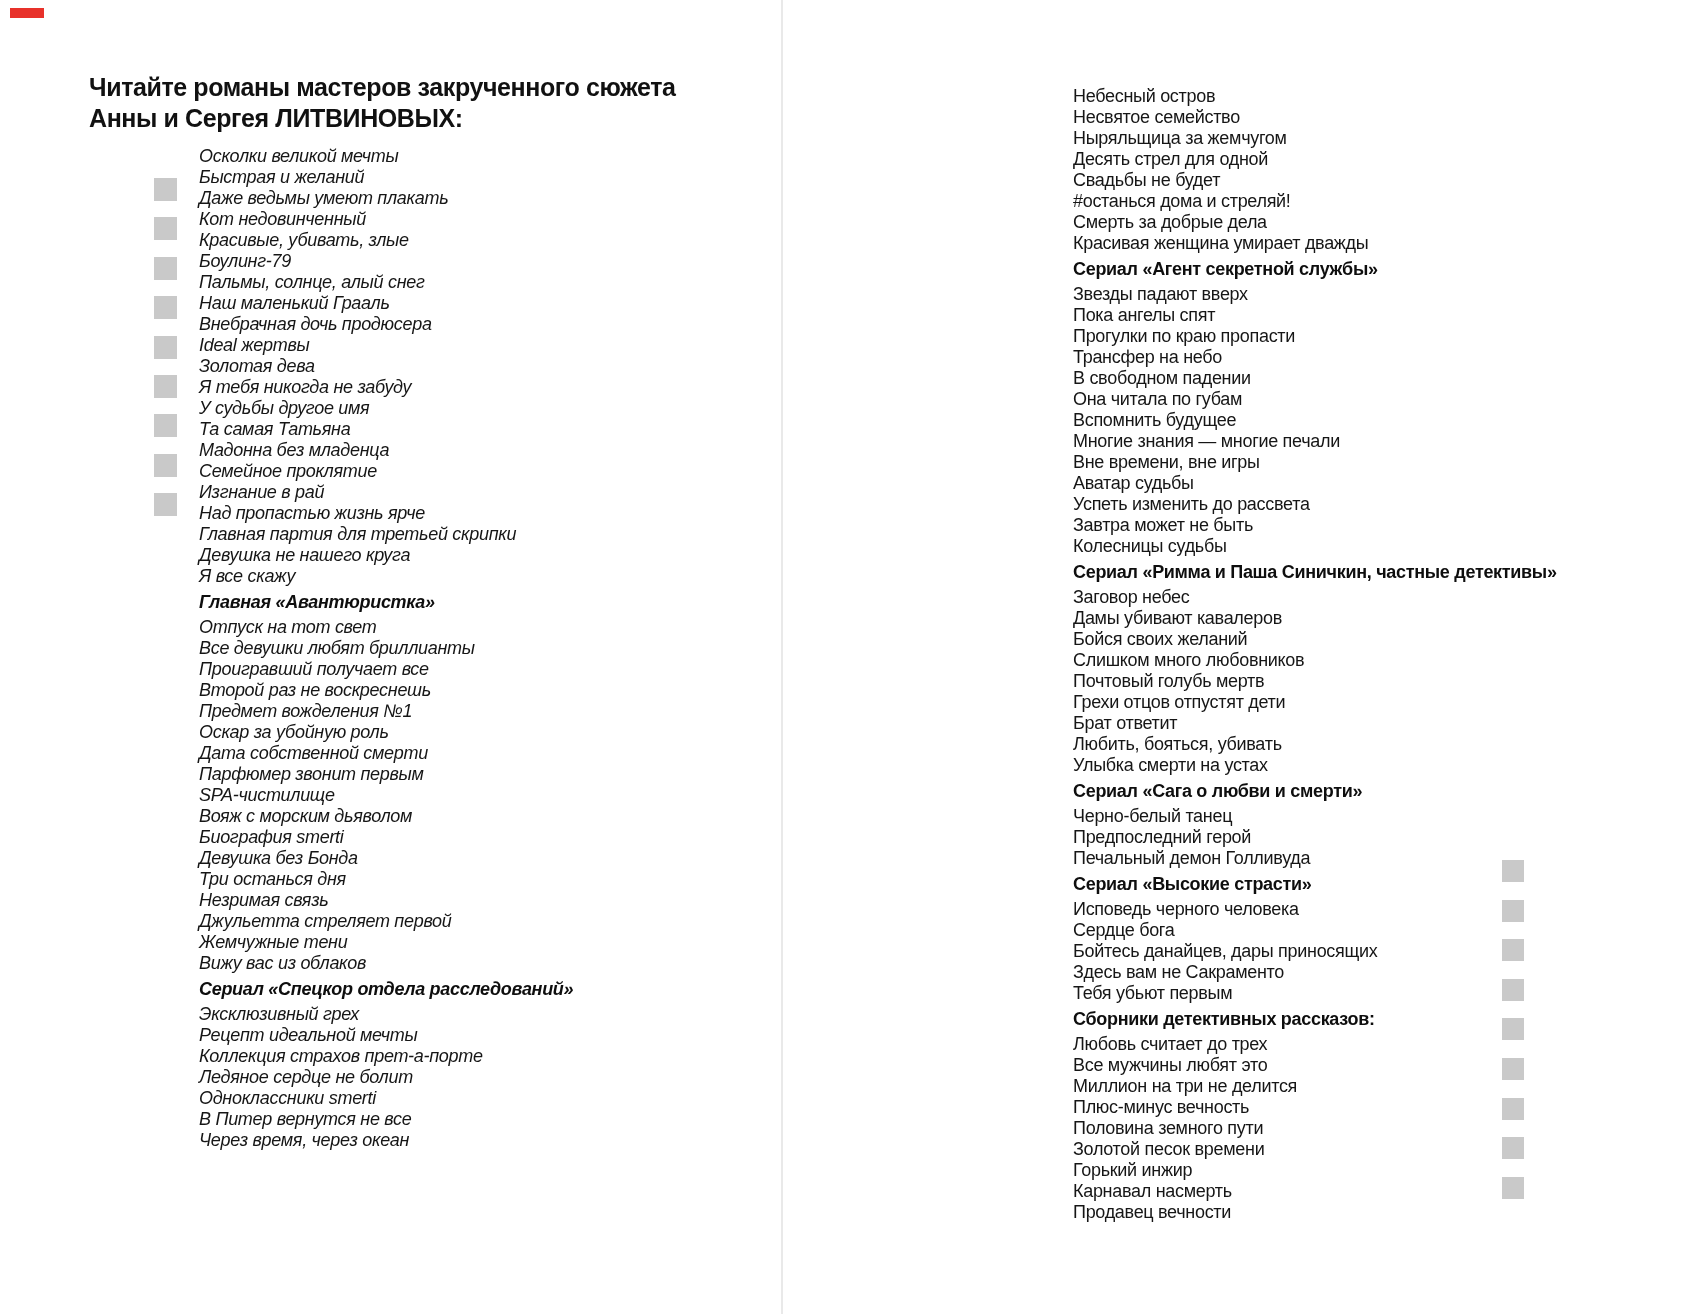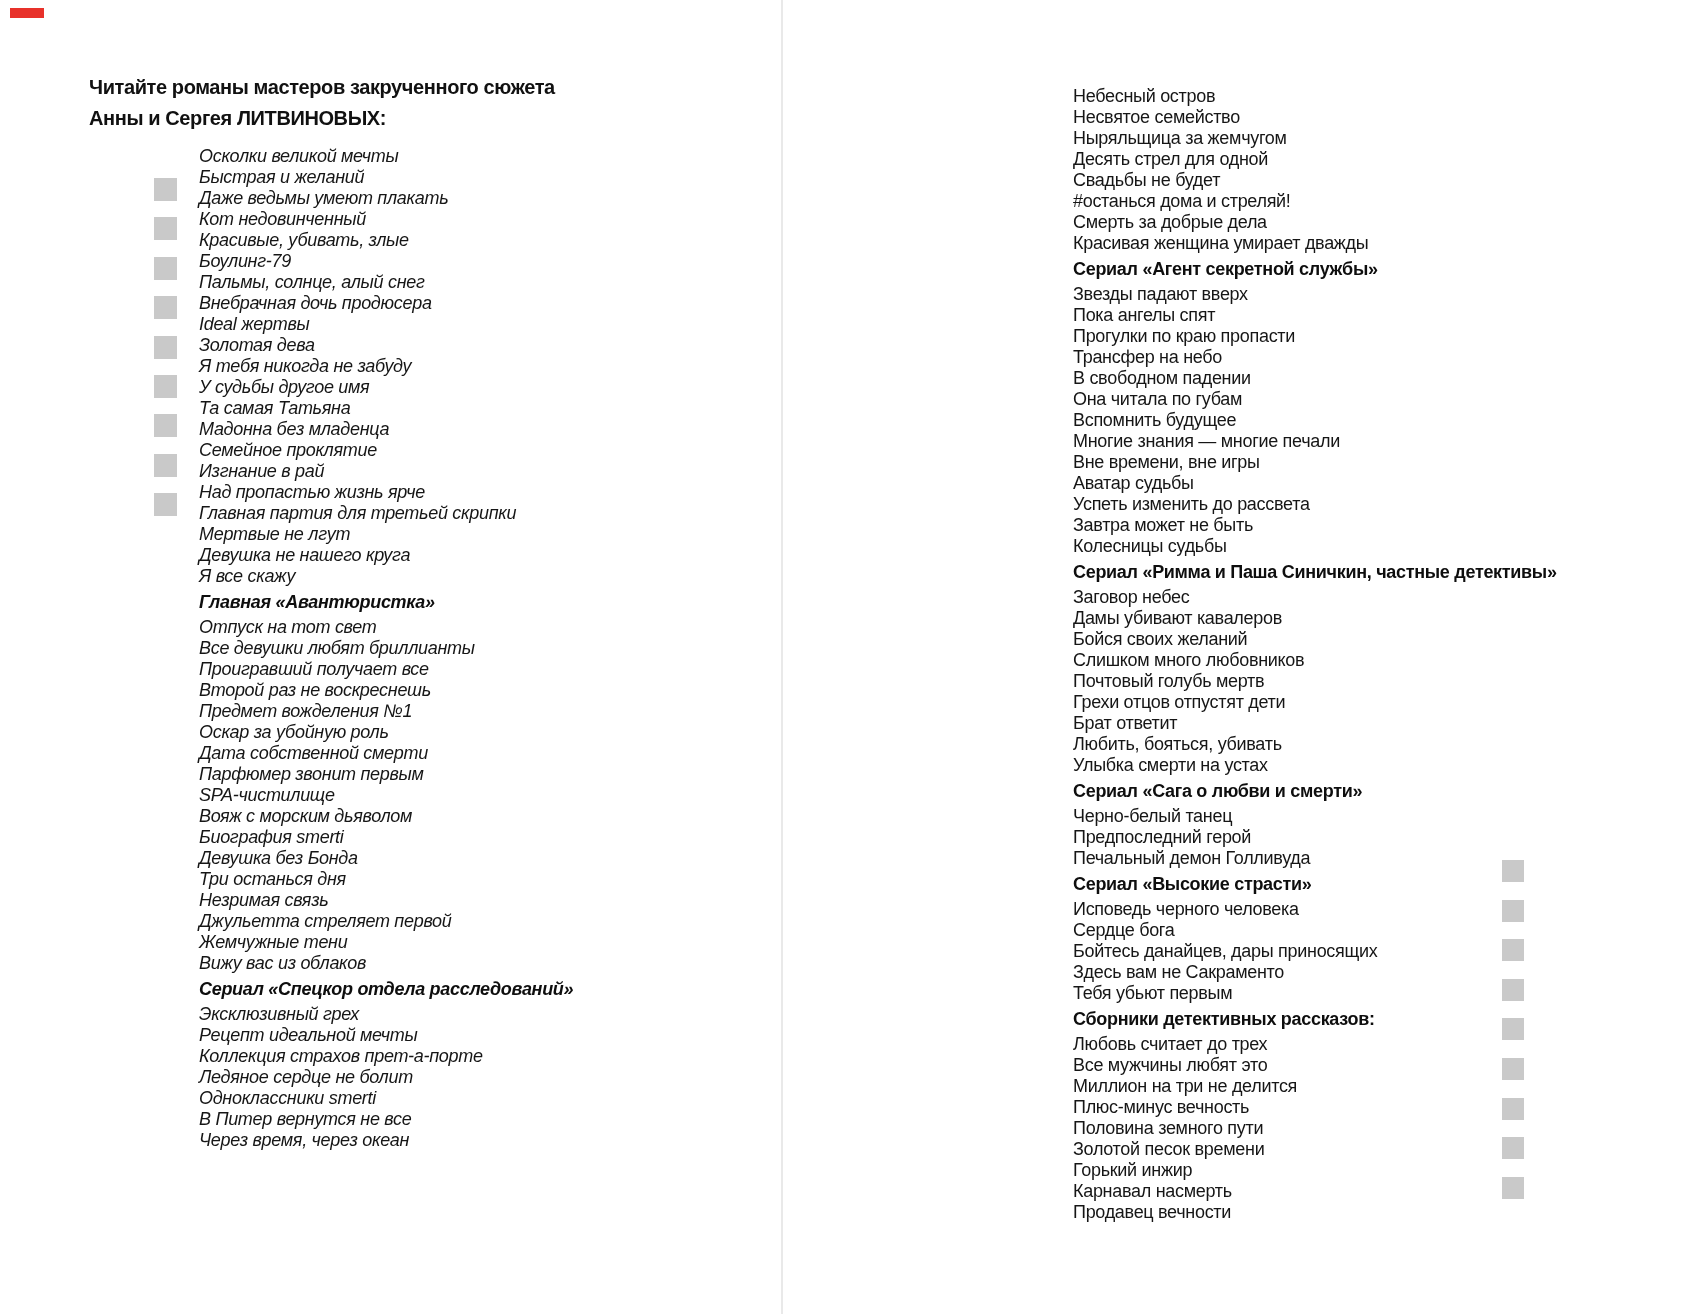--- a/index.html
+++ b/index.html
@@ -17,21 +17,21 @@
     background:#e8312a;
   }
   .gutter-line {
     position:absolute; left:781px; top:0;
     width:2px; height:1314px;
     background:#e9e9e9;
   }
   .page-title {
     position:absolute; left:89px; top:72px;
     margin:0;
-    font-size:20px; font-weight:bold;
+    font-size:25px; font-weight:bold;
     line-height:31px;
     letter-spacing:-0.4px;
     color:#111111;
     white-space:nowrap;
   }
   .book-col {
     position:absolute;
     font-size:18px;
     line-height:21px;
     letter-spacing:-0.3px;
@@ -64,32 +64,32 @@
   </h1>
 
   <div class="book-col col-left">
       <div class="row">Осколки великой мечты</div>
       <div class="row">Быстрая и желаний</div>
       <div class="row">Даже ведьмы умеют плакать</div>
       <div class="row">Кот недовинченный</div>
       <div class="row">Красивые, убивать, злые</div>
       <div class="row">Боулинг-79</div>
       <div class="row">Пальмы, солнце, алый снег</div>
+      <div class="row">Наш маленький Грааль</div>
       <div class="row">Внебрачная дочь продюсера</div>
       <div class="row">Ideal жертвы</div>
       <div class="row">Золотая дева</div>
       <div class="row">Я тебя никогда не забуду</div>
       <div class="row">У судьбы другое имя</div>
       <div class="row">Та самая Татьяна</div>
       <div class="row">Мадонна без младенца</div>
       <div class="row">Семейное проклятие</div>
       <div class="row">Изгнание в рай</div>
       <div class="row">Над пропастью жизнь ярче</div>
       <div class="row">Главная партия для третьей скрипки</div>
-      <div class="row">Мертвые не лгут</div>
       <div class="row">Девушка не нашего круга</div>
       <div class="row">Я все скажу</div>
       <div class="row bold">Главная «Авантюристка»</div>
       <div class="row">Отпуск на тот свет</div>
       <div class="row">Все девушки любят бриллианты</div>
       <div class="row">Проигравший получает все</div>
       <div class="row">Второй раз не воскреснешь</div>
       <div class="row">Предмет вожделения №1</div>
       <div class="row">Оскар за убойную роль</div>
       <div class="row">Дата собственной смерти</div>

